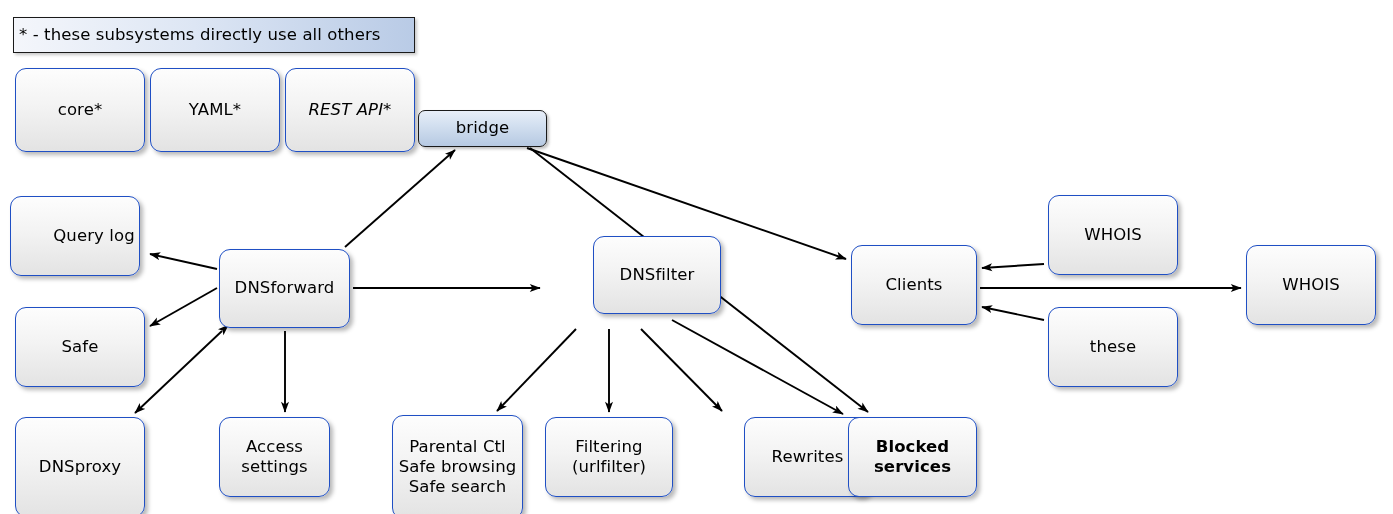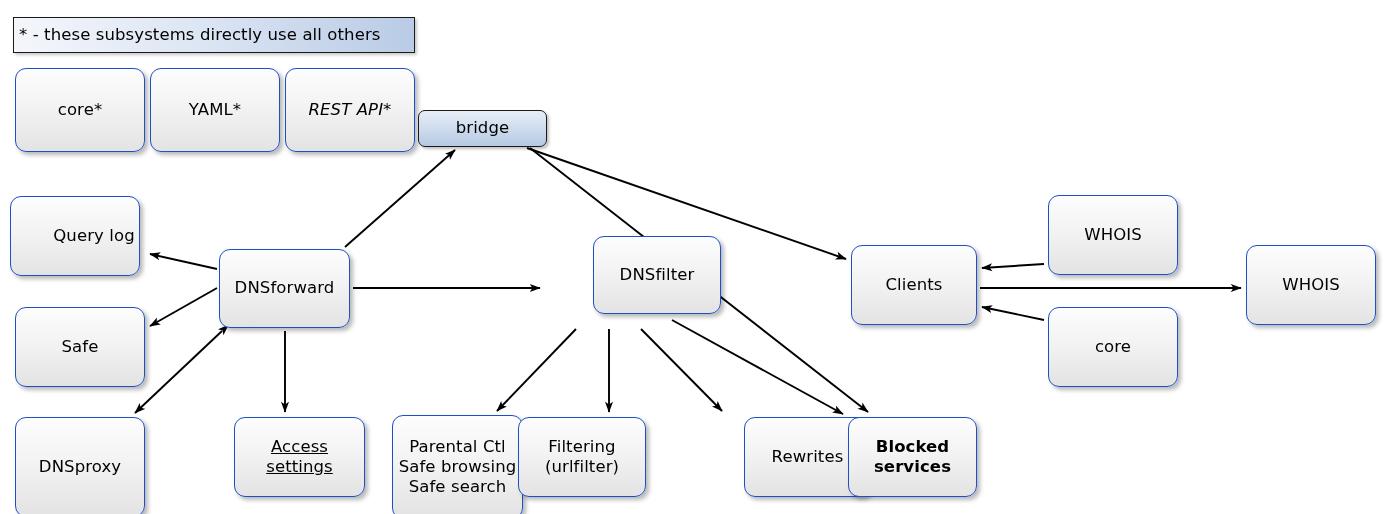--- a/index.html
+++ b/index.html
@@ -94,31 +94,31 @@
 
   <div id="nodes-group">
       <div class="node" style="left: 15px; top: 68px; width: 130px; height: 84px;">core*</div>
       <div class="node" style="left: 150px; top: 68px; width: 130px; height: 84px;">YAML*</div>
       <div class="node" style="left: 285px; top: 68px; width: 130px; height: 84px; font-style: italic;">REST API*</div>
       <div class="node bridge" style="left: 418px; top: 110px; width: 129px; height: 37px;">bridge</div>
       <div class="node" style="left: 10px; top: 196px; width: 130px; height: 80px; padding-left: 38px;">Query log</div>
       <div class="node" style="left: 15px; top: 307px; width: 130px; height: 80px;">Safe</div>
       <div class="node" style="left: 15px; top: 417px; width: 130px; height: 100px;">DNSproxy</div>
       <div class="node" style="left: 219px; top: 249px; width: 131px; height: 79px;">DNSforward</div>
-      <div class="node" style="left: 234px; top: 417px; width: 131px; height: 80px; text-decoration: underline;">Access
+      <div class="node" style="left: 219px; top: 417px; width: 111px; height: 80px;">Access
 settings</div>
       <div class="node" style="left: 545px; top: 236px; width: 128px; height: 78px; margin-left: 48px;">DNSfilter</div>
       <div class="node" style="left: 392px; top: 415px; width: 131px; height: 104px;">Parental Ctl
 Safe browsing
 Safe search</div>
-      <div class="node" style="left: 518px; top: 417px; width: 128px; height: 80px;">Filtering
+      <div class="node" style="left: 545px; top: 417px; width: 128px; height: 80px;">Filtering
 (urlfilter)</div>
       <div class="node" style="left: 696px; top: 417px; width: 127px; height: 80px; margin-left: 48px;">Rewrites</div>
       <div class="node" style="left: 848px; top: 417px; width: 129px; height: 80px; font-weight: bold;">Blocked
 services</div>
       <div class="node" style="left: 851px; top: 245px; width: 126px; height: 80px;">Clients</div>
       <div class="node" style="left: 1048px; top: 195px; width: 130px; height: 80px;">WHOIS</div>
-      <div class="node" style="left: 1048px; top: 307px; width: 130px; height: 80px;">core</div>
+      <div class="node" style="left: 1048px; top: 307px; width: 130px; height: 80px;">these</div>
       <div class="node" style="left: 1246px; top: 245px; width: 130px; height: 80px;">WHOIS</div>
       <div class="node legend" style="left: 13px; top: 17px; width: 402px; height: 36px;">* - these subsystems directly use all others</div>
     </div>
 
 </div>
 
 </body></html>

